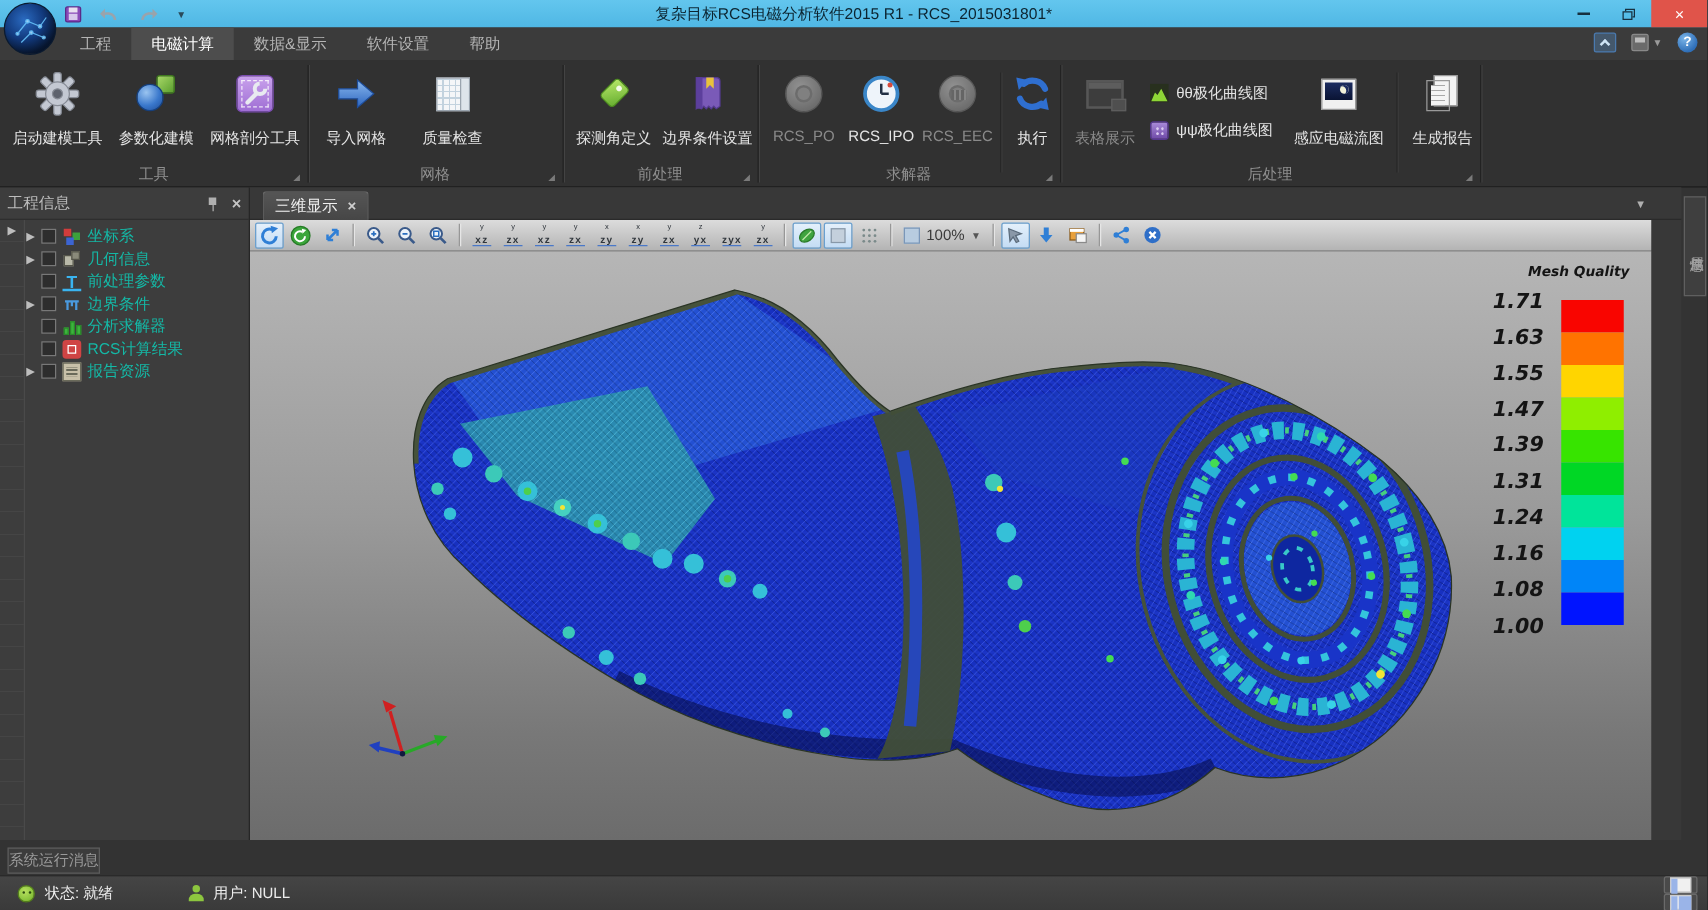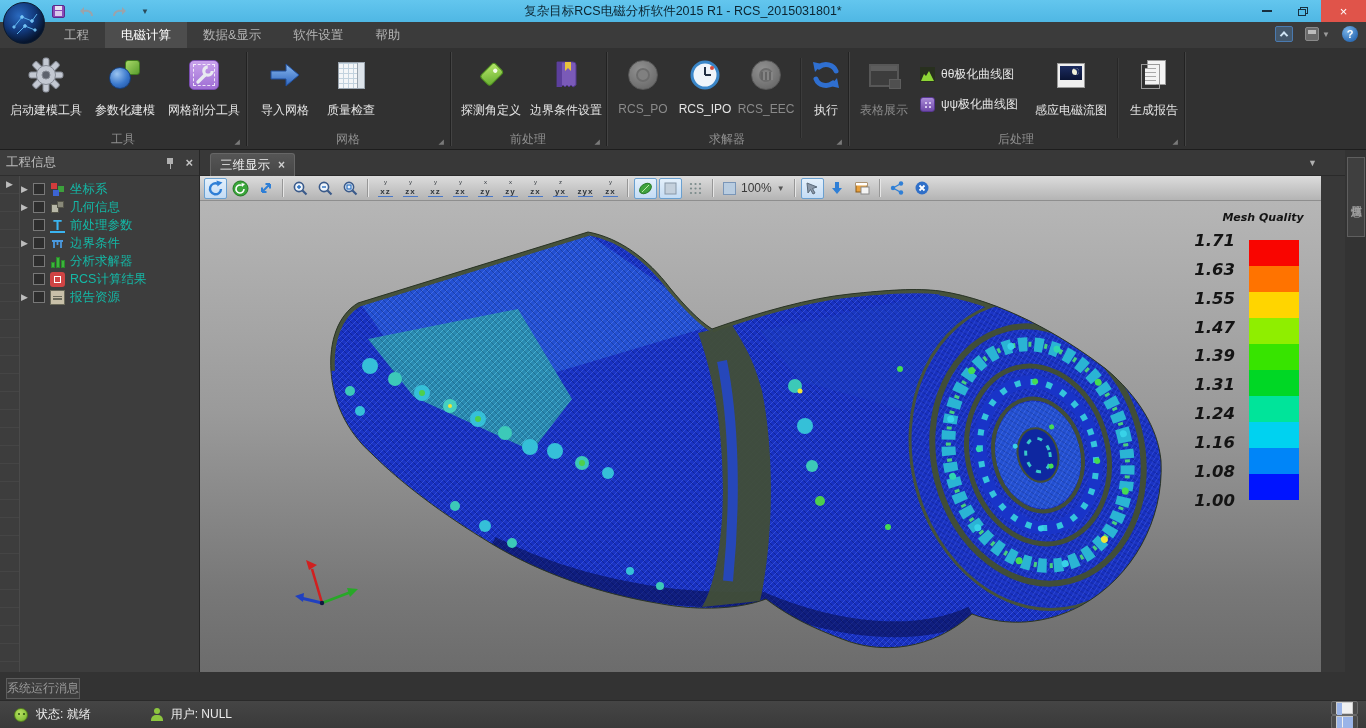--- a/index.html
+++ b/index.html
@@ -298,21 +298,21 @@
               <linearGradient id="bgar" x1="0" y1="0" x2="0" y2="1">
                 <stop offset="0" stop-color="#8ab8ee"></stop>
                 <stop offset="1" stop-color="#2d66c0"></stop>
               </linearGradient>
             </defs>
         <polygon points="2,11 17,11 17,4 30,15 17,26 17,19 2,19" fill="url(#bgar)" stroke="#1e4d9a" stroke-width="1"></polygon>
           </svg>
       </div>
       <div class="rlabel">导入网格</div>
     </div>
-    <div class="rbtn" style="left:320px;width:62px">
+    <div class="rbtn" style="left:331px;width:62px">
       <div class="ricon">
           <div class="icon-qcheck"></div>
         </div>
       <div class="rlabel">质量检查</div>
     </div>
     <div class="rsep" style="left:450px"></div>
 
     <div class="rbtn" style="left:456px;width:70px">
       <div class="ricon">
         <svg width="32" height="32">

